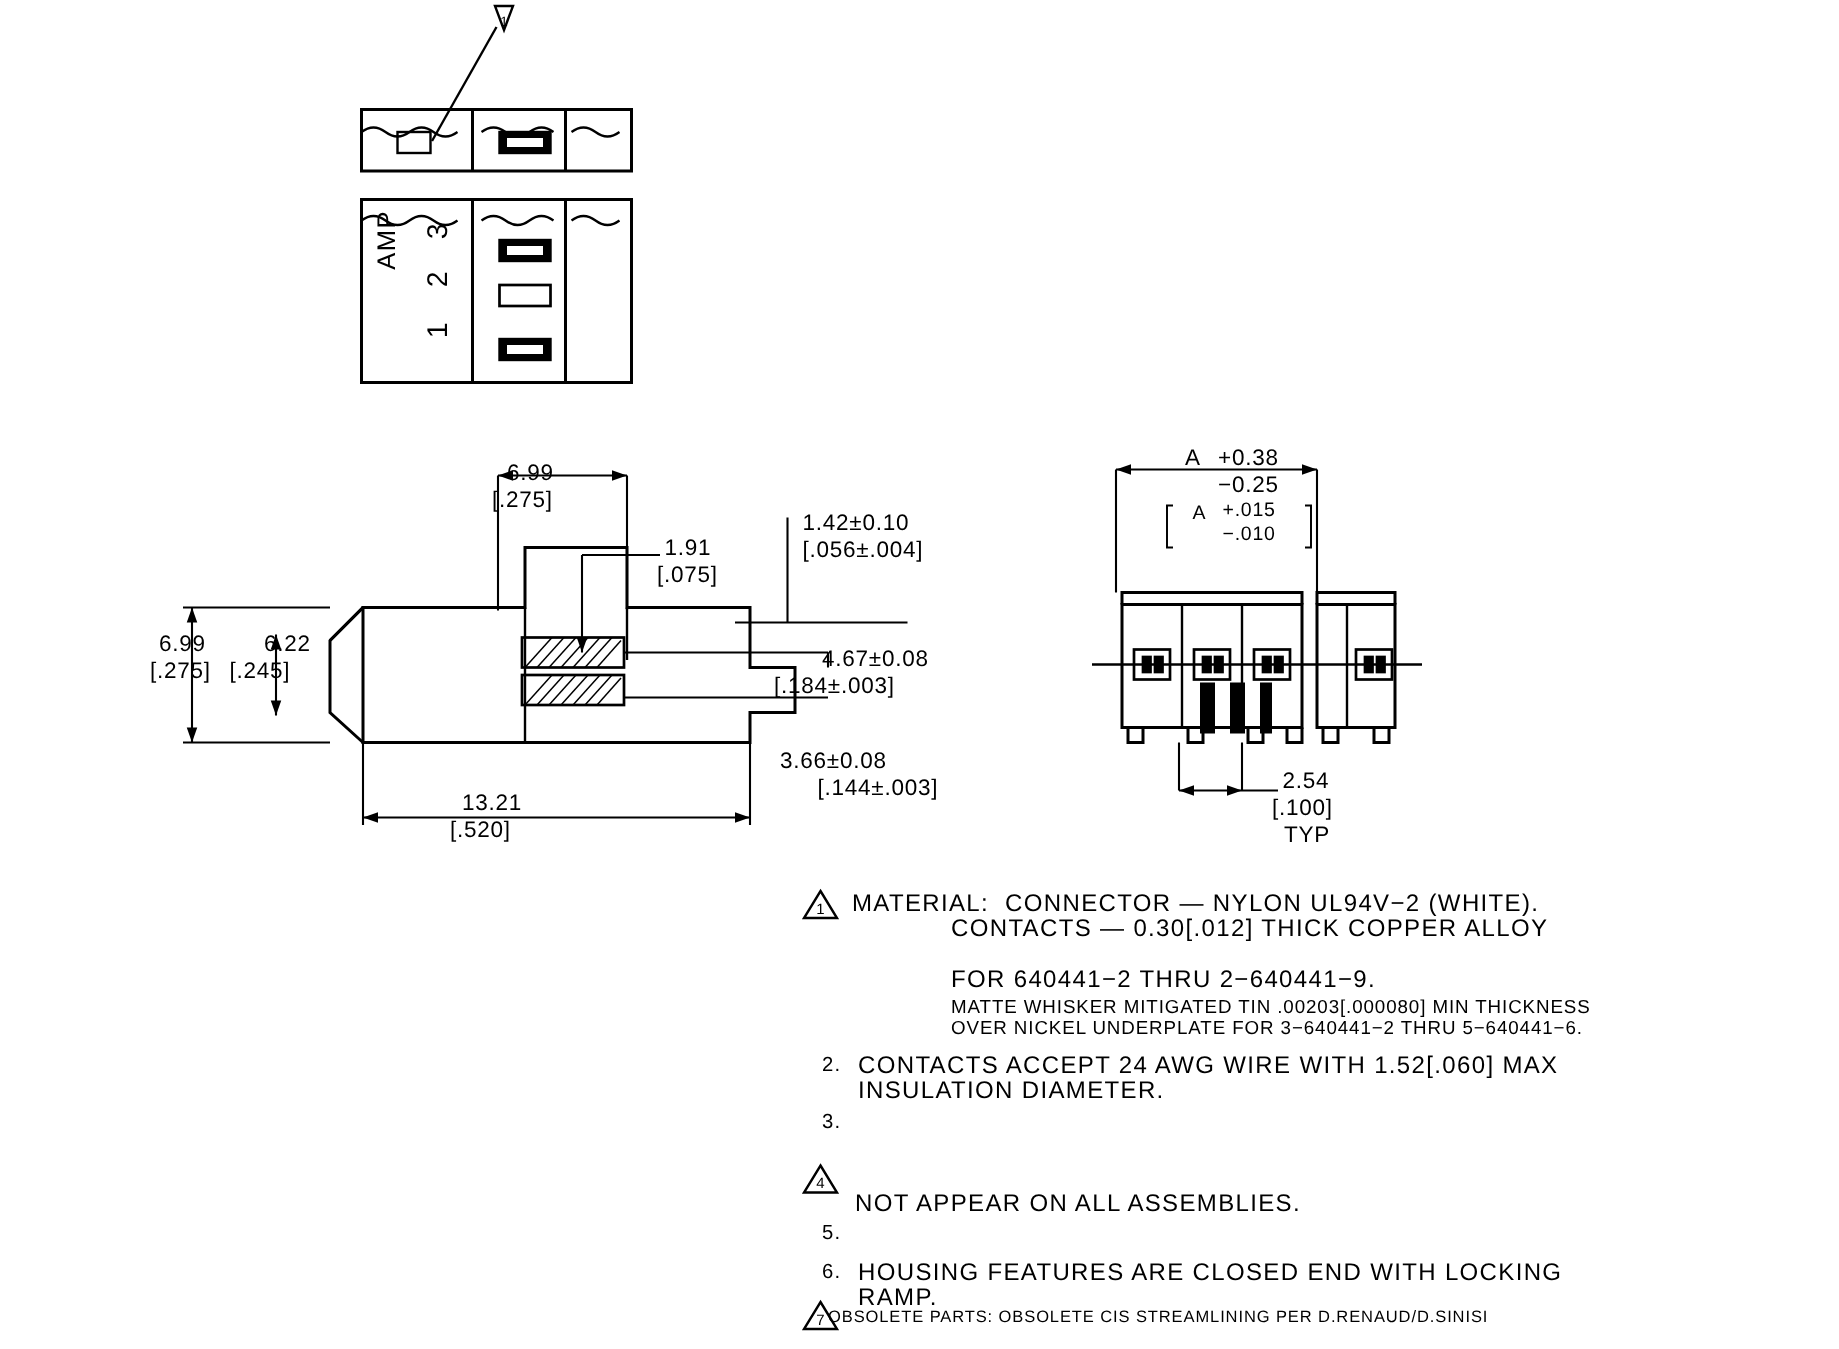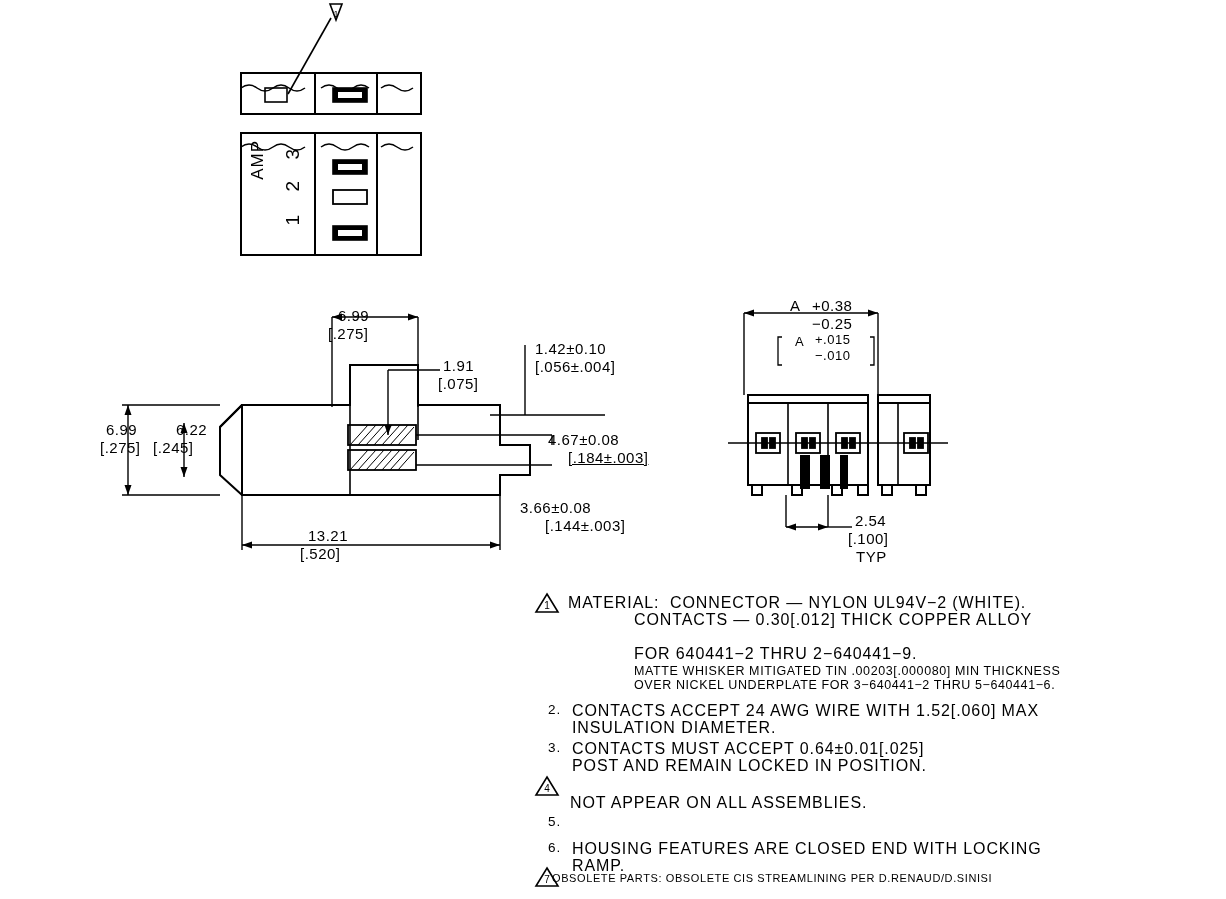--- a/index.html
+++ b/index.html
@@ -169,21 +169,21 @@
   <div class="abs dimtxt" style="left:535px;top:341px;">1.42±0.10</div>
   <div class="abs dimtxt" style="left:535px;top:359px;">[.056±.004]</div>
 
   <div class="abs dimtxt" style="left:106px;top:422px;">6.99</div>
   <div class="abs dimtxt" style="left:100px;top:440px;">[.275]</div>
 
   <div class="abs dimtxt" style="left:176px;top:422px;">6.22</div>
   <div class="abs dimtxt" style="left:153px;top:440px;">[.245]</div>
 
   <div class="abs dimtxt" style="left:548px;top:432px;">4.67±0.08</div>
-  <div class="abs dimtxt" style="left:568px;top:450px;text-decoration:underline;">[.184±.003]</div>
+  <div class="abs dimtxt" style="left:516px;top:450px;">[.184±.003]</div>
 
   <div class="abs dimtxt" style="left:520px;top:500px;">3.66±0.08</div>
   <div class="abs dimtxt" style="left:545px;top:518px;">[.144±.003]</div>
 
   <div class="abs dimtxt" style="left:308px;top:528px;">13.21</div>
   <div class="abs dimtxt" style="left:300px;top:546px;">[.520]</div>
 
   <svg class="abs" style="left:700px;top:295px;" width="280" height="275">
     <g stroke="#000" fill="none" stroke-width="1.4">
 
@@ -271,22 +271,20 @@
   <div class="abs notetxt" style="left:634px;top:611px;">CONTACTS — 0.30[.012] THICK COPPER ALLOY</div>
   <div class="abs notetxt" style="left:634px;top:645px;">FOR 640441−2 THRU 2−640441−9.</div>
   <div class="abs notetxt" style="left:634px;top:664px;font-size:12.5px;letter-spacing:0.6px;">MATTE WHISKER MITIGATED TIN .00203[.000080] MIN THICKNESS</div>
   <div class="abs notetxt" style="left:634px;top:678px;font-size:12.5px;letter-spacing:0.6px;">OVER NICKEL UNDERPLATE FOR 3−640441−2 THRU 5−640441−6.</div>
 
   <div class="abs notenum" style="left:548px;top:702px;">2.</div>
   <div class="abs notetxt" style="left:572px;top:702px;">CONTACTS ACCEPT 24 AWG WIRE WITH 1.52[.060] MAX</div>
   <div class="abs notetxt" style="left:572px;top:719px;">INSULATION DIAMETER.</div>
 
   <div class="abs notenum" style="left:548px;top:740px;">3.</div>
-  <div class="abs notetxt" style="left:572px;top:740px;">CONTACTS MUST ACCEPT 0.64±0.01[.025]</div>
-  <div class="abs notetxt" style="left:572px;top:757px;">POST AND REMAIN LOCKED IN POSITION.</div>
 
   <svg class="abs" style="left:534px;top:775px;" width="26" height="22">
     <polygon points="13,2 24,20 2,20" fill="none" stroke="#000" stroke-width="1.6"></polygon>
     <text x="13" y="17" font-size="10" text-anchor="middle" font-family="Liberation Sans, sans-serif">4</text>
   </svg>
   <div class="abs notetxt" style="left:570px;top:794px;">NOT APPEAR ON ALL ASSEMBLIES.</div>
 
   <div class="abs notenum" style="left:548px;top:814px;">5.</div>
 
   <div class="abs notenum" style="left:548px;top:840px;">6.</div>

